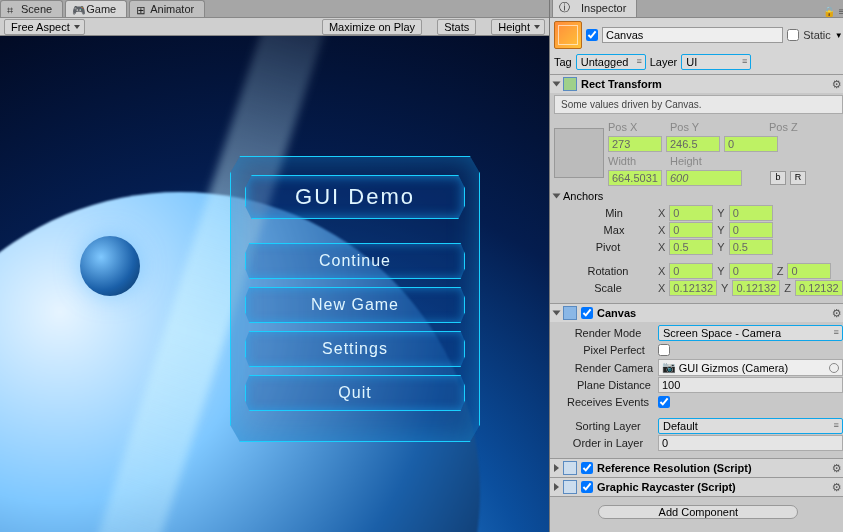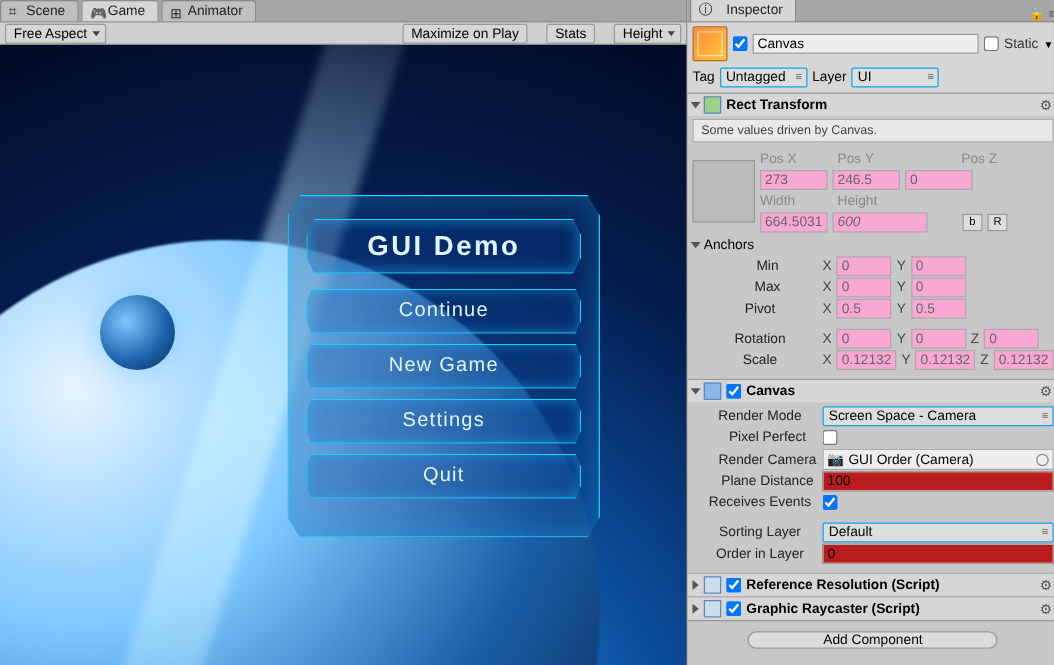--- a/index.html
+++ b/index.html
@@ -21,21 +21,21 @@
 
 .viewport { flex:1; position:relative; overflow:hidden; background:#000; }
 .space-bg { position:absolute; inset:0; background:
   radial-gradient(circle at 15% 85%, rgba(255,255,255,.4) 0%, transparent 35%),
   radial-gradient(circle at 50% 120%, #3fa8ff 0%, #0b4f9e 40%, #041d4f 70%, #020b25 100%);
 }
 .planet { position:absolute; left:80px; top:200px; width:60px; height:60px; border-radius:50%; background:radial-gradient(circle at 35% 35%, #7fc8ff, #1a5fa8 60%, #08305a); box-shadow:0 0 25px rgba(80,180,255,.5); }
 .big-planet { position:absolute; left:-120px; bottom:-260px; width:600px; height:600px; border-radius:50%; background:radial-gradient(circle at 30% 20%, #e6f4ff, #7fc8ff 30%, #1a5fa8 60%, #020b25); filter:blur(1px); }
 .light-ray { position:absolute; left:30%; top:-20%; width:60px; height:160%; background:linear-gradient(180deg, rgba(200,240,255,.0), rgba(200,240,255,.7), rgba(200,240,255,0)); transform:rotate(18deg); filter:blur(4px); }
 .menu-panel { position:absolute; left:230px; top:120px; width:250px; padding:18px 14px 22px; border:1px solid #1ad0ff; background:rgba(10,50,120,.25); box-shadow:inset 0 0 30px rgba(30,180,255,.4), 0 0 30px rgba(30,180,255,.4); clip-path:polygon(4% 0, 96% 0, 100% 6%, 100% 94%, 96% 100%, 4% 100%, 0 94%, 0 6%); }
-.menu-title { font-family:'Segoe UI',sans-serif; letter-spacing:2px; color:#e0f6ff; font-size:22px; text-align:center; padding:8px; margin-bottom:12px; border:1px solid #1ad0ff; background:rgba(10,60,140,.3); box-shadow:inset 0 0 12px rgba(30,180,255,.6); clip-path:polygon(3% 0, 97% 0, 100% 30%, 100% 70%, 97% 100%, 3% 100%, 0 70%, 0 30%);font-weight:bold; }
+.menu-title { font-family:'Segoe UI',sans-serif; letter-spacing:2px; color:#e0f6ff; font-size:22px; text-align:center; padding:8px; margin-bottom:24px; border:1px solid #1ad0ff; background:rgba(10,60,140,.3); box-shadow:inset 0 0 12px rgba(30,180,255,.6); clip-path:polygon(3% 0, 97% 0, 100% 30%, 100% 70%, 97% 100%, 3% 100%, 0 70%, 0 30%); }
 .menu-btn { font-family:'Segoe UI',sans-serif; letter-spacing:1px; color:#e0f6ff; font-size:16px; text-align:center; padding:8px; margin-bottom:8px; border:1px solid #1ad0ff; background:rgba(10,60,140,.2); box-shadow:inset 0 0 10px rgba(30,180,255,.5); cursor:pointer; clip-path:polygon(2% 0, 98% 0, 100% 30%, 100% 70%, 98% 100%, 2% 100%, 0 70%, 0 30%); }
 
 
 .right { flex:1; display:flex; flex-direction:column; background:#c8c8c8; }
 .insp-tab { height:18px; background:#a6a6a6; border-bottom:1px solid #888; display:flex; align-items:flex-end; padding-left:2px; }
 .obj-hdr { display:flex; align-items:center; gap:4px; padding:3px 4px; background:#d6d6d6; }
 .cube-icn { width:28px; height:28px; background:linear-gradient(135deg,#ff8c3a,#ffc43a); border:1px solid #b86a1a; border-radius:2px; position:relative; }
 .cube-icn:before { content:''; position:absolute; inset:3px; border:1px solid rgba(255,255,255,.6); }
 .chk { width:12px; height:12px; }
 .obj-name { flex:1; background:#eee; border:1px solid #999; padding:1px 3px; }
@@ -51,22 +51,22 @@
 .fold { width:0; height:0; border-top:4px solid transparent; border-bottom:4px solid transparent; border-left:5px solid #555; }
 .fold.open { transform:rotate(90deg); }
 .comp-icn { width:14px; height:14px; background:#8ab7e6; border:1px solid #5a8ac0; display:inline-block; }
 .comp-icn.script { background:#cde; }
 .gear { margin-left:auto; color:#555; cursor:pointer; width:12px; height:12px; display:flex; align-items:center; justify-content:center; }
 .comp-body { padding:2px 4px 6px; background:#c8c8c8; }
 .note { background:#e8e8e8; border:1px solid #aaa; padding:3px 6px; margin-bottom:4px; font-size:10px; color:#444; }
 .row { display:flex; align-items:center; gap:4px; margin:1px 0; min-height:16px; }
 .row .lbl { min-width:100px; color:#222; padding-left:8px;text-align:center; }
 .row .lbl.sub { padding-left:20px; }
-.fld { background:#b91c1c; border:1px solid #aaa; padding:1px 3px; min-width:44px; flex:0 0 auto; }
-.fld.ro { background:#f9a8d4; color:#666; }
+.fld { background:#e5e5e5; border:1px solid #aaa; padding:1px 3px; min-width:44px; flex:0 0 auto; }
+.fld.ro { background:#bef264; color:#666; }
 .ax { color:#444; }
 .thumb { width:50px; height:50px; background:#bbb; border:1px solid #999; }
 .mini-btn { width:16px; height:14px; background:#ddd; border:1px solid #999; font-size:9px; text-align:center; cursor:pointer; }
 .wide-sel { flex:1; }
 .obj-fld { flex:1; background:#eee; border:1px solid #aaa; padding:1px 3px; display:flex; align-items:center; gap:3px; }
 .obj-fld .dot { margin-left:auto; width:10px; height:10px; border:1px solid #888; border-radius:50%; cursor:pointer; }
 .add-comp { margin:8px auto; display:block; width:200px; padding:0; background:#ddd; border:1px solid #999; border-radius:10px; cursor:pointer; text-align:center; }
 .lock { margin-left:auto; font-size:10px; color:#555; padding-right:2px; }
 </style>
 </head>
@@ -229,21 +229,21 @@
               <div class="sel wide-sel"><span>Screen Space - Camera</span></div>
             </div>
           <div class="row">
               <span class="lbl sub">Pixel Perfect</span>
               <input type="checkbox" class="chk" style="">
             </div>
           <div class="row">
               <span class="lbl sub">Render Camera</span>
               <div class="obj-fld">
                 <span>📷</span>
-                <span>GUI Order (Camera)</span>
+                <span>GUI Gizmos (Camera)</span>
                 <span class="dot"></span>
               </div>
             </div>
           <div class="row">
               <span class="lbl sub">Plane Distance</span>
               <div class="fld" style="flex:1;">100</div>
             </div>
           <div class="row">
               <span class="lbl">Receives Events</span>
               <input type="checkbox" class="chk" checked="" style="">

